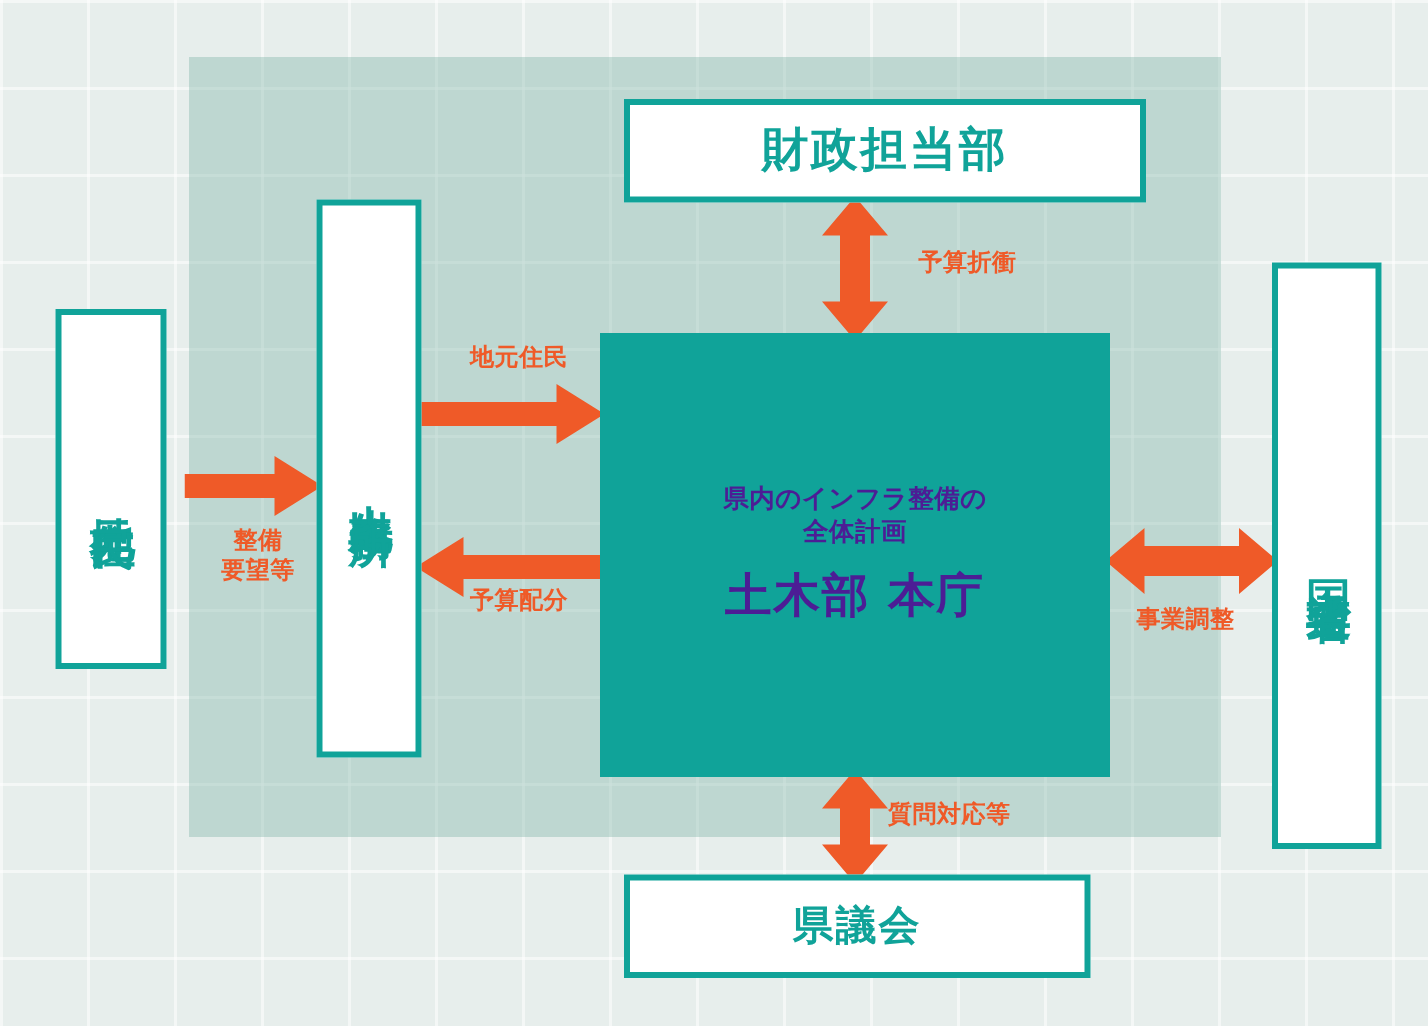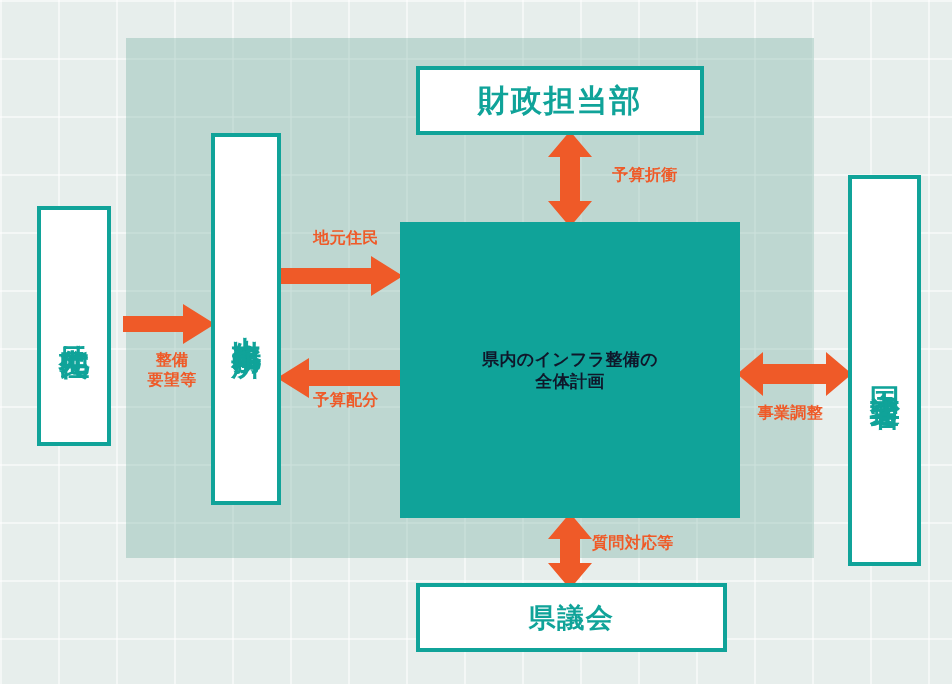--- a/index.html
+++ b/index.html
@@ -41,34 +41,34 @@
     text-orientation:upright;
     letter-spacing:.10em;
   }
   
   .center-box{
     position:absolute;
     left:400px;top:222px;width:340px;height:296px;
     background:#10a399;
     display:flex;flex-direction:column;
     align-items:center;justify-content:center;
-    color:#0f172a;
+    color:#4c1d95;
     box-sizing:border-box;
   }
   .center-sub{
     font-size:17px;font-weight:700;line-height:1.32;text-align:center;
     letter-spacing:.02em;
   }
   .center-main{
     font-size:31px;font-weight:700;margin-top:10px;letter-spacing:.04em;
   }
   
   #box-residents{left:37px;top:206px;width:74px;height:240px;font-size:30px;}
   #box-branch{left:211px;top:133px;width:70px;height:372px;font-size:30px;}
-  #box-finance{left:416px;top:66px;width:288px;height:69px;font-size:31px;}
+  #box-finance{left:416px;top:66px;width:348px;height:69px;font-size:31px;}
   #box-assembly{left:416px;top:583px;width:311px;height:69px;font-size:27px;}
   #box-mlit{left:848px;top:175px;width:73px;height:391px;font-size:30px;}
 
   
   .arrow{position:absolute;}
   .arrow svg{display:block;}
   
   .alabel{
     position:absolute;
     color:#ef5a28;
@@ -143,15 +143,16 @@
 
   <div class="box" id="box-finance">財政担当部</div>
 
   <div class="box" id="box-assembly">県議会</div>
 
   <div class="box vert" id="box-mlit">国土交通省</div>
 
   <div class="center-box">
     <div class="center-sub">県内のインフラ整備の</div>
     <div class="center-sub">全体計画</div>
+    <div class="center-main">土木部 本庁</div>
   </div>
 
 </div>
 
 </body></html>

